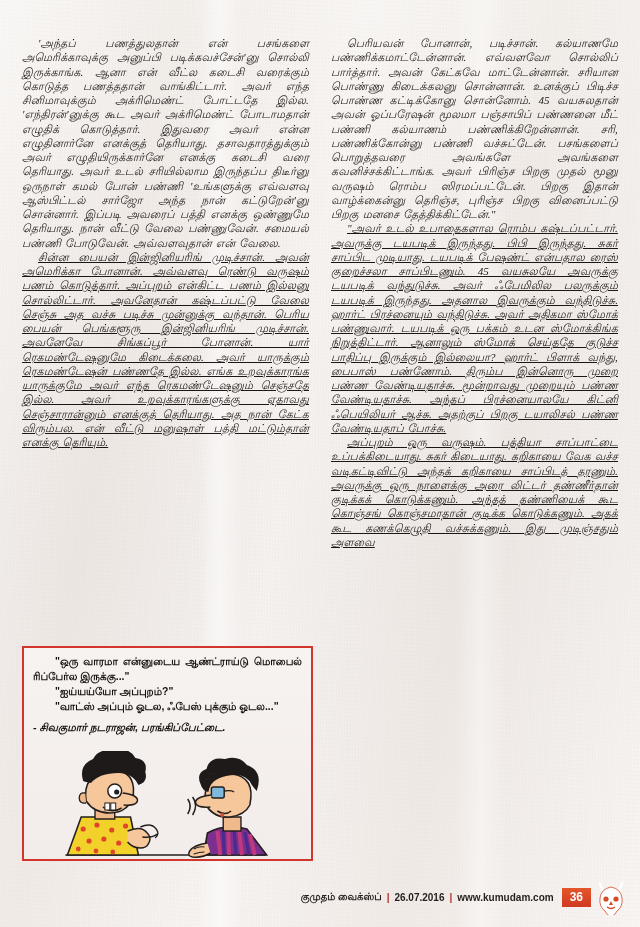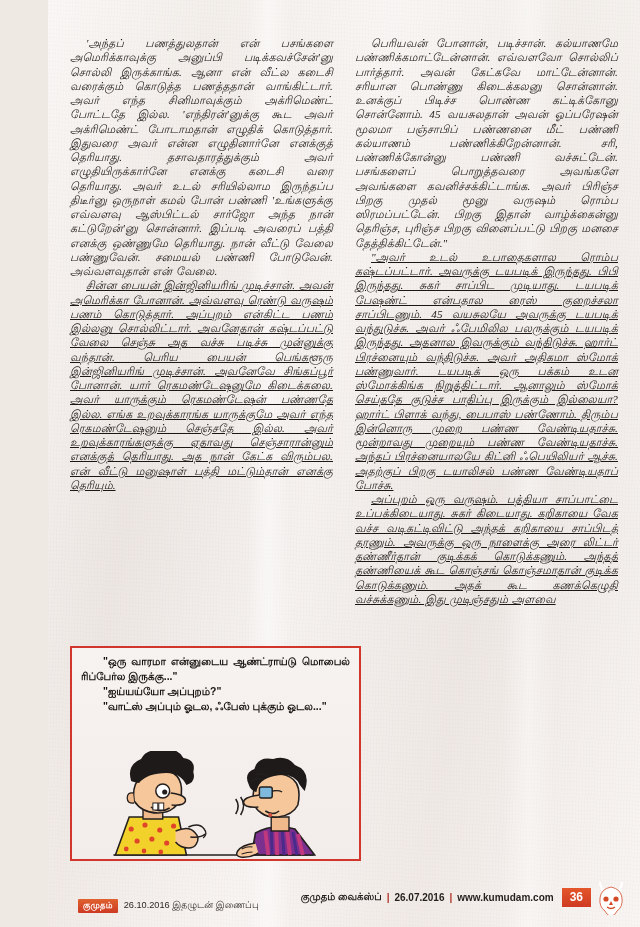--- a/index.html
+++ b/index.html
@@ -12,21 +12,20 @@
     overflow: hidden;
     position: relative;
   }
   
   .page {
     position: absolute;
     inset: 0;
     background:
       linear-gradient(100deg, rgba(255,255,255,0.55) 0%, rgba(255,255,255,0.0) 22%, rgba(255,255,255,0.45) 46%, rgba(255,255,255,0.0) 70%, rgba(255,255,255,0.5) 100%),
       linear-gradient(180deg, #f3efeb 0%, #efe9e5 30%, #ece6e2 60%, #f1ebe7 100%);
-    margin-left: 48px;
   }
   .grain {
     position:absolute; inset:0;
     opacity:.30;
     background-image:
       repeating-linear-gradient(92deg, rgba(160,140,135,.10) 0 1px, rgba(255,255,255,0) 1px 3px),
       repeating-linear-gradient(3deg, rgba(150,130,125,.07) 0 1px, rgba(255,255,255,0) 1px 4px);
     pointer-events:none;
   }
   .vfold {
@@ -179,20 +178,21 @@
     </div>
   </div>
 
   <div class="cartoon">
     <div class="inner"></div>
 
     <div class="cart-text">
       <p class="cart-line i">"ஒரு வாரமா என்னுடைய ஆண்ட்ராய்டு மொபைல் ரிப்பேர்ல இருக்கு..."</p>
       <p class="cart-line i">"ஐய்யய்யோ அப்புறம்?"</p>
       <p class="cart-line i">"வாட்ஸ் அப்பும் ஓடல, ஃபேஸ் புக்கும் ஓடல..."</p>
+      <p class="cart-credit">- சிவகுமார் நடராஜன், பரங்கிப்பேட்டை.</p>
     </div>
 
     <div class="draw">
       <svg viewBox="0 0 291 108" preserveAspectRatio="none">
 
         <line x1="42" y1="104" x2="245" y2="104" stroke="#231f1e" stroke-width="1.6"></line>
 
         <path d="M44 104 L58 66 L108 66 L116 104 Z" fill="#f2d22a" stroke="#231f1e" stroke-width="1.6"></path>
         <g fill="#e0452a">
           <circle cx="60" cy="78" r="2.6"></circle>
@@ -249,24 +249,20 @@
         <path d="M186 92 q-14 2 -18 8 q-3 5 3 6 q10 1 18 -4" fill="#f7c79c" stroke="#231f1e" stroke-width="1.5"></path>
         <path d="M172 98 q6 -3 11 -2 M172 103 q6 -2 11 -2" fill="none" stroke="#231f1e" stroke-width="1.2"></path>
 
         <path d="M166 48 q5 7 0 15 M171 46 q6 8 0 18" fill="none" stroke="#231f1e" stroke-width="1.6"></path>
         <path d="M182 30 q7 -4 12 -1 M186 24 q8 -3 12 1" fill="none" stroke="#231f1e" stroke-width="1.6"></path>
       </svg>
     </div>
   </div>
 
   <div class="footer">
-    <div class="foot-left">
-      <span class="logo-box">குமுதம்</span>
-      <span class="txt">26.10.2016 இதழுடன் இணைப்பு</span>
-    </div>
 
     <div class="foot-right">
       <span>குமுதம் வைக்ஸ்ப்</span>
       <span class="sep">|</span>
       <span>26.07.2016</span>
       <span class="sep">|</span>
       <span>www.kumudam.com</span>
       <span class="pagebadge">36</span>
       <span class="mascot">
         <svg viewBox="0 0 34 36" width="34" height="36">

